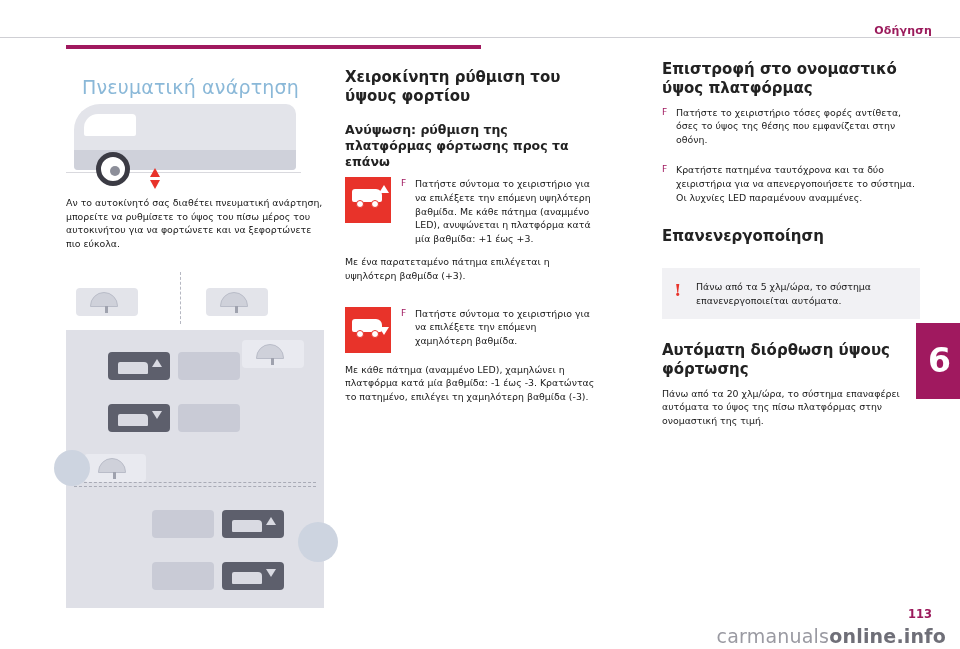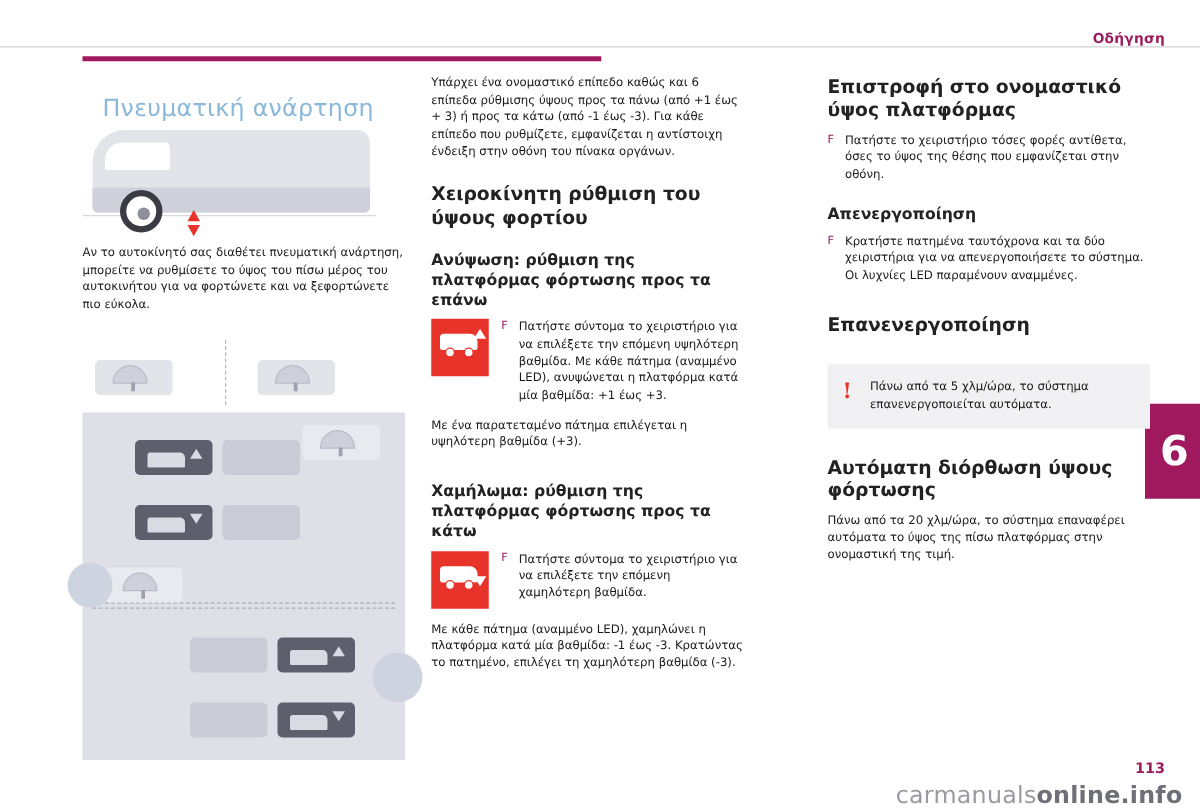--- a/index.html
+++ b/index.html
@@ -426,21 +426,20 @@
       <div class="v"></div>
         <div class="va dn"></div>
     </div>
     <div class="btn" style="left:86px;top:232px;width:62px;height:28px;"></div>
 
     <div class="circle-left"></div>
     <div class="circle-right"></div>
   </div>
 
   <div class="col col2">
-    <p class="body">Υπάρχει ένα ονομαστικό επίπεδο καθώς και 6 επίπεδα ρύθμισης ύψους προς τα πάνω (από +1 έως + 3) ή προς τα κάτω (από -1 έως -3). Για κάθε επίπεδο που ρυθμίζετε, εμφανίζεται η αντίστοιχη ένδειξη στην οθόνη του πίνακα οργάνων.</p>
     <div class="spacer-s"></div>
     <h2 class="sec">Χειροκίνητη ρύθμιση του ύψους φορτίου</h2>
     <div class="spacer-s"></div>
     <h3 class="sub">Ανύψωση: ρύθμιση της πλατφόρμας φόρτωσης προς τα επάνω</h3>
 
     <div class="iconrow">
       <div class="ic">
         <div class="van">
           <div class="body-s"></div>
             <div class="w1"></div>
@@ -450,21 +449,20 @@
       </div>
       <div class="txt">
         <span class="mk">F</span>
         <span class="tx">Πατήστε σύντομα το χειριστήριο για να επιλέξετε την επόμενη υψηλότερη βαθμίδα. Με κάθε πάτημα (αναμμένο LED), ανυψώνεται η πλατφόρμα κατά μία βαθμίδα: +1 έως +3.</span>
       </div>
     </div>
 
     <p class="body">Με ένα παρατεταμένο πάτημα επιλέγεται η υψηλότερη βαθμίδα (+3).</p>
     <div class="spacer-m"></div>
 
-    <h3 class="sub">Χαμήλωμα: ρύθμιση της πλατφόρμας φόρτωσης προς τα κάτω</h3>
 
     <div class="iconrow">
       <div class="ic">
         <div class="van">
           <div class="body-s"></div>
             <div class="w1"></div>
             <div class="w2"></div>
         </div>
         <div class="arrow-dn"></div>
       </div>
@@ -479,21 +477,20 @@
 
   <div class="col col3">
     <h2 class="sec">Επιστροφή στο ονομαστικό ύψος πλατφόρμας</h2>
 
     <div class="bullet">
       <span class="mk">F</span>
       <span class="tx">Πατήστε το χειριστήριο τόσες φορές αντίθετα, όσες το ύψος της θέσης που εμφανίζεται στην οθόνη.</span>
     </div>
 
     <div class="spacer-s"></div>
-    <h3 class="sub">Απενεργοποίηση</h3>
 
     <div class="bullet">
       <span class="mk">F</span>
       <span class="tx">Κρατήστε πατημένα ταυτόχρονα και τα δύο χειριστήρια για να απενεργοποιήσετε το σύστημα. Οι λυχνίες LED παραμένουν αναμμένες.</span>
     </div>
 
     <div class="spacer-m"></div>
     <h2 class="sec">Επανενεργοποίηση</h2>
 
     <div class="spacer-m"></div>

